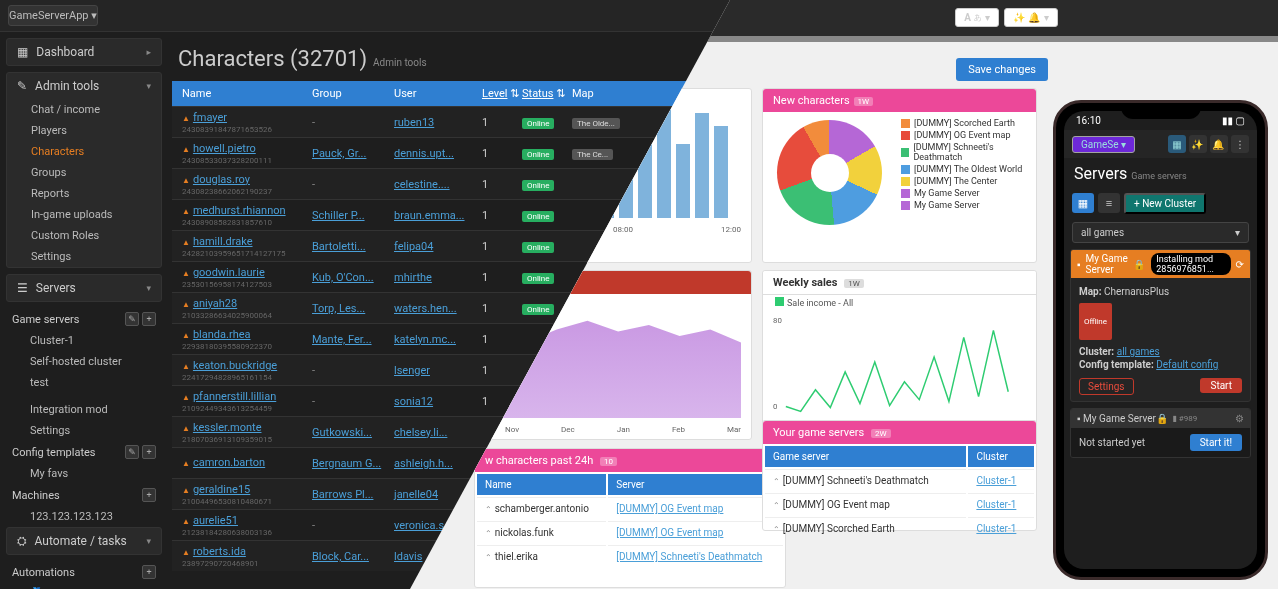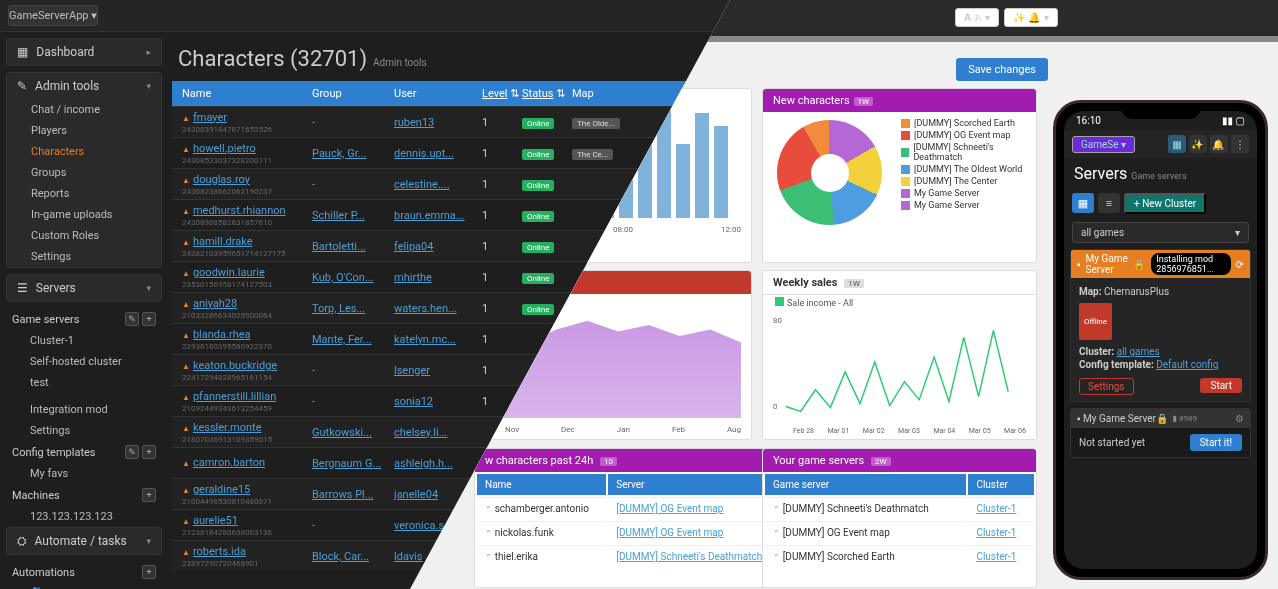--- a/index.html
+++ b/index.html
@@ -44,21 +44,21 @@
 .badge-map{background:#555;color:#ddd;font-size:8px;padding:1px 5px;border-radius:2px}
 
 
 .light{position:absolute;left:0;top:0;width:1278px;height:589px;background:#f0f0f0;z-index:2;
 clip-path:polygon(730px 0,1278px 0,1278px 589px,410px 589px)}
 .light .topbar2{height:42px;background:#2a2a2a;border-bottom:6px solid #888}
 .light .topbar2 .btns{position:absolute;right:220px;top:8px;display:flex;gap:5px}
 .pillbtn{background:#fff;border:1px solid #ccc;border-radius:3px;padding:3px 8px;font-size:10px;display:flex;align-items:center;gap:3px}
 .savebtn{background:#2f7fd1;color:#fff;border:none;border-radius:3px;padding:5px 12px;font-size:11px;position:absolute;right:230px;top:58px}
 .panel{position:absolute;background:#fff;border:1px solid #ddd;border-radius:3px}
-.phdr{background:#a21caf;color:#fff;padding:5px 10px;font-size:11px;border-radius:3px 3px 0 0}
+.phdr{background:#ec4899;color:#fff;padding:5px 10px;font-size:11px;border-radius:3px 3px 0 0}
 .phdr.red{background:#c0392b}
 .phdr .tag{background:rgba(255,255,255,0.3);font-size:8px;padding:0 4px;border-radius:2px;margin-left:4px}
 .chartbox{padding:8px;height:calc(100% - 24px);position:relative}
 
 
 .bars{position:absolute;bottom:20px;left:30px;right:10px;top:6px;display:flex;align-items:flex-end;gap:5px}
 .bar{flex:1;background:#7fb3dc;max-width:14px}
 .xlabels{position:absolute;bottom:4px;left:30px;right:10px;display:flex;justify-content:space-between;font-size:8px;color:#666}
 
 
@@ -461,21 +461,21 @@
     <div class="chartbox">
       <div class="alabel"><span class="ll"></span><span>Ors - All</span></div>
       <div class="area">
           <div class="areapath"></div>
         </div>
       <div class="xlabels">
           <span>Nov</span>
           <span>Dec</span>
           <span>Jan</span>
           <span>Feb</span>
-          <span>Aug</span>
+          <span>Mar</span>
         </div>
     </div>
   </div>
 
   <div class="panel" style="left:762px;top:270px;width:275px;height:170px">
     <div class="phdr" style="background:#fff;color:#333;border-bottom:1px solid #ddd"><b>Weekly sales</b> <span class="tag" style="background:#ddd;color:#555">1W</span></div>
     <div class="chartbox linechart">
       <div class="alabel"><span class="ll" style="background:#2ecc71"></span><span>Sale income - All</span></div>
       <svg viewBox="0 0 260 110">
         <text x="2" y="10" font-size="8" fill="#666">80</text>
@@ -513,21 +513,21 @@
             <td><a>[DUMMY] OG Event map</a></td>
           </tr>
           <tr>
             <td><span class="chev">⌃</span>thiel.erika</td>
             <td><a>[DUMMY] Schneeti's Deathmatch</a></td>
           </tr>
         </tbody>
       </table>
   </div>
 
-  <div class="panel" style="left:762px;top:448px;width:275px;height:140px">
+  <div class="panel" style="left:762px;top:420px;width:275px;height:111px">
     <div class="phdr"><span>Your game servers</span> <span class="tag">2W</span></div>
     <table class="ltbl">
         <thead>
           <tr>
             <th>Game server</th>
             <th>Cluster</th>
           </tr>
         </thead>
     <tbody id="ysbody">
           <tr>

